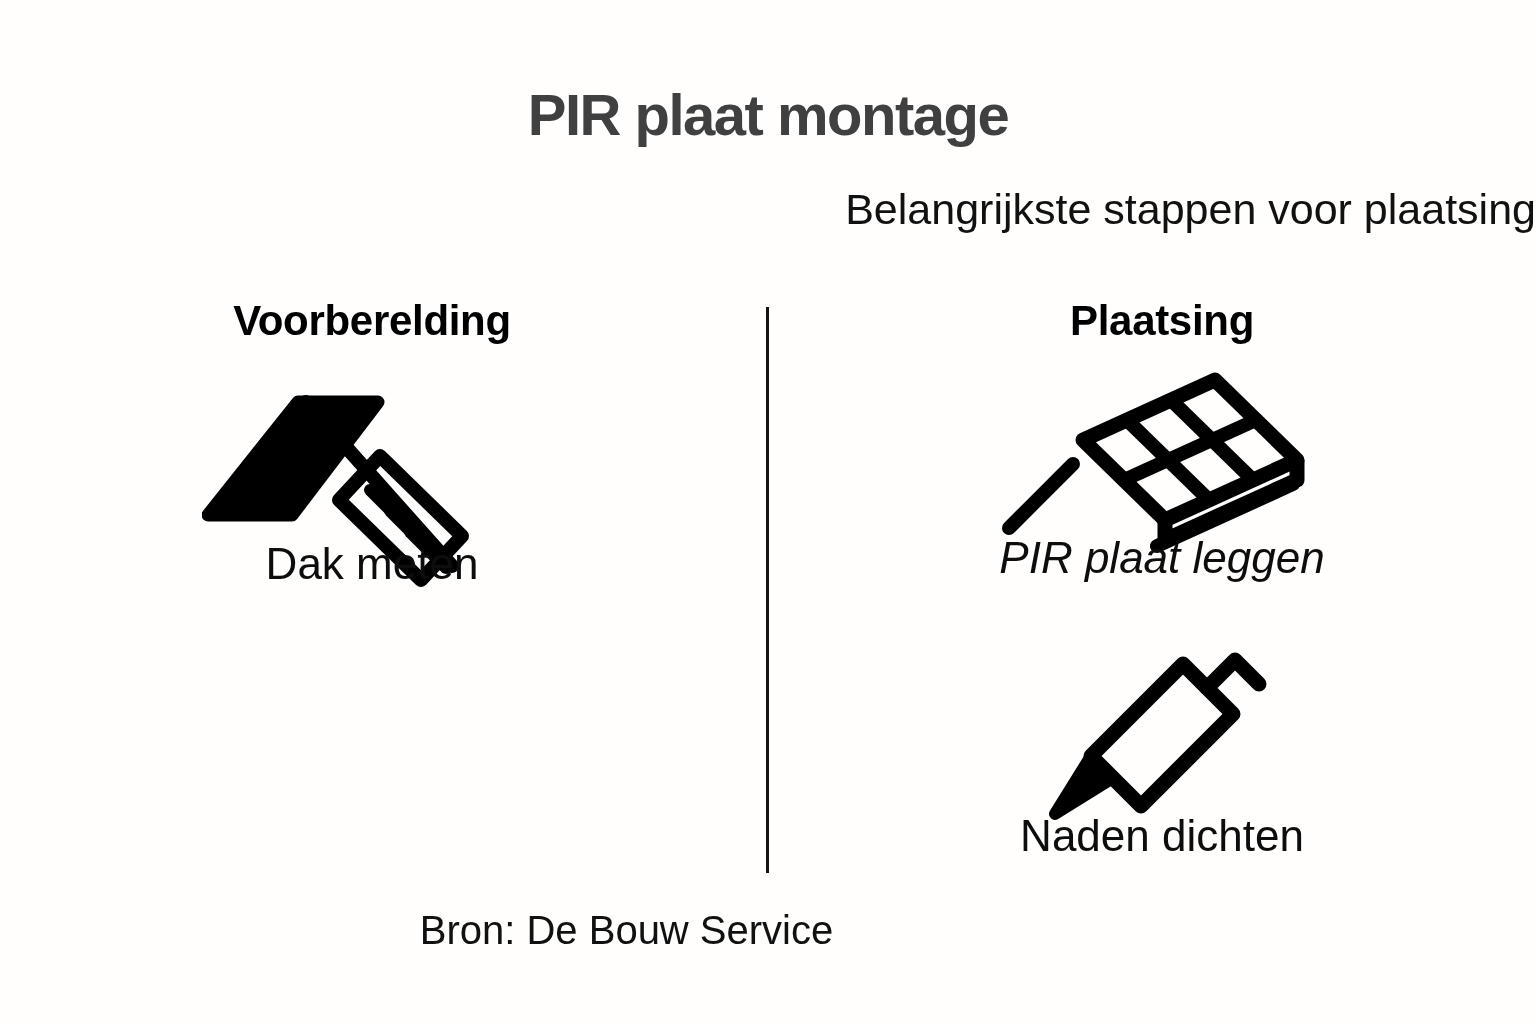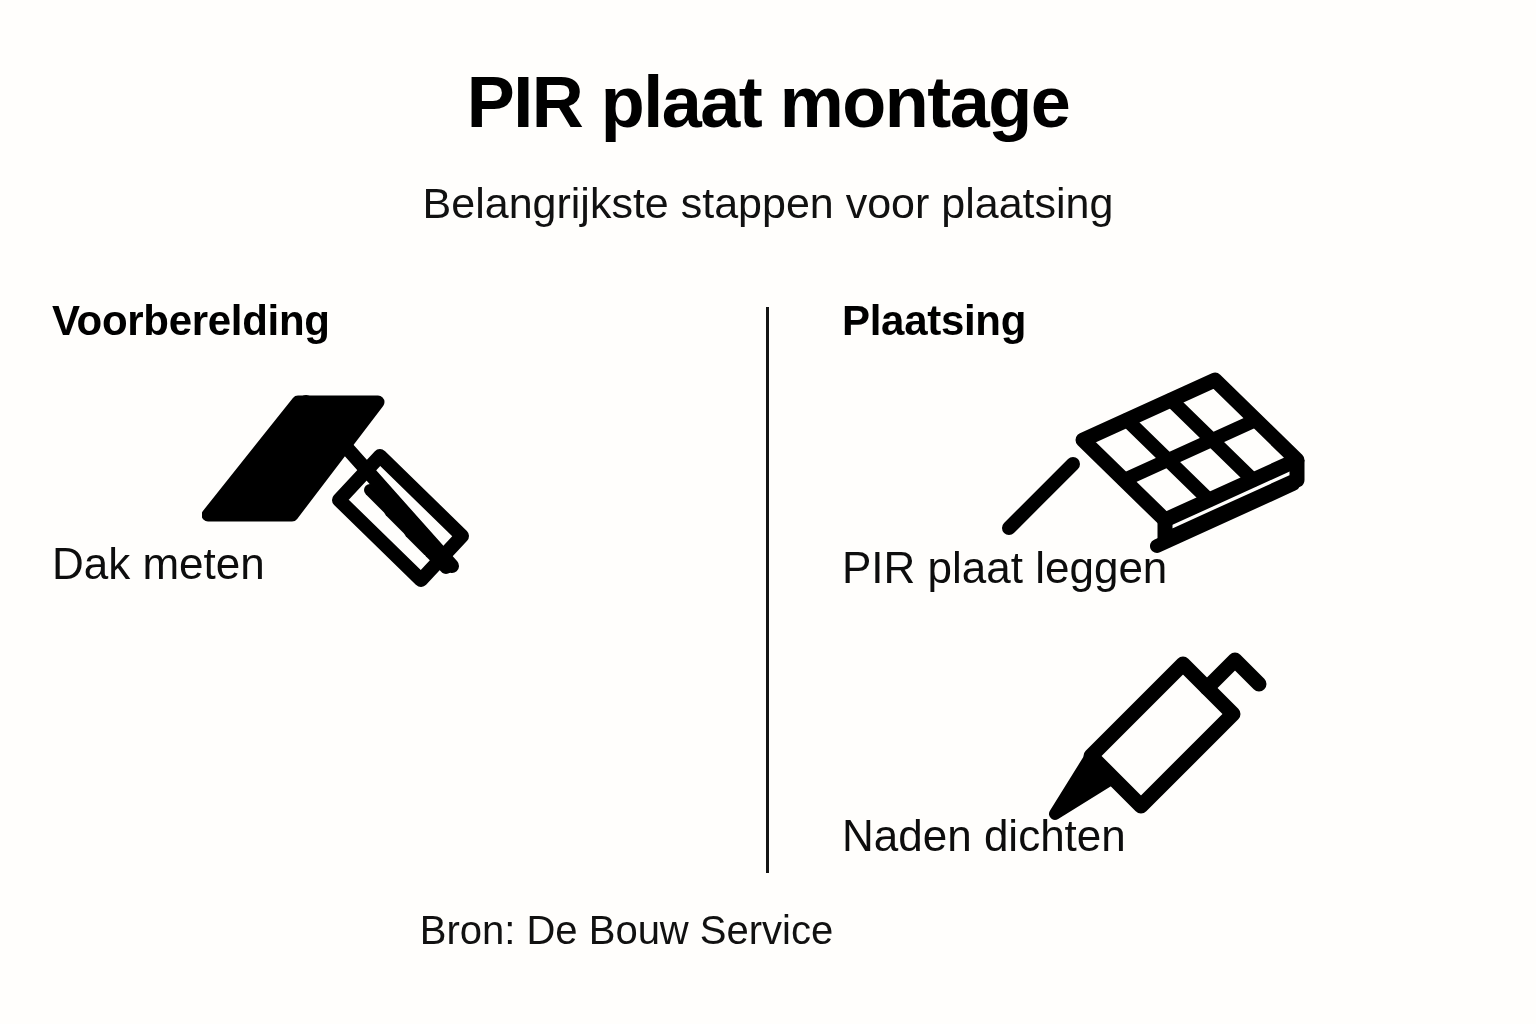--- a/index.html
+++ b/index.html
@@ -24,35 +24,36 @@
 
   
   .header {
     position: absolute;
     top: 0;
     left: 0;
     width: 1536px;
     text-align: center;
   }
   .title {
-    font-size: 72px;
+    font-size: 58px;
     font-weight: 700;
     letter-spacing: -1.5px;
     line-height: 1;
     margin: 0;
-    padding-top: 66px;
-    color: #000000;
+    padding-top: 86px;
+    color: #404040;
   }
   .subtitle {
     font-size: 43px;
     font-weight: 400;
     line-height: 1;
     margin: 0;
     padding-top: 44px;
     color: #111111;
+    text-align: right;
   }
 
   
   .divider {
     position: absolute;
     left: 766px;
     top: 307px;
     width: 3px;
     height: 566px;
     background: #141414;
@@ -63,21 +64,21 @@
     position: absolute;
     top: 300px;
     width: 640px;
   }
   .column-left  { left: 52px; }
   .column-right { left: 842px; }
 
   .column-heading {
     font-size: 42px;
     font-weight: 700;
-    text-align: left;
+    text-align: center;
     line-height: 1;
     margin: 0;
     color: #000000;
     letter-spacing: -0.3px;
   }
 
   
   .step {
     position: relative;
     width: 640px;
@@ -85,41 +86,41 @@
   }
   .step-icon {
     position: absolute;
     left: 50%;
     transform: translateX(-50%);
   }
   .step-label {
     position: absolute;
     left: 0;
     width: 640px;
-    text-align: left;
+    text-align: center;
     font-size: 44px;
     font-weight: 400;
     line-height: 1;
     color: #0d0d0d;
     white-space: nowrap;
   }
 
   
   .step-roof   { margin-top: 38px; }
   .step-roof .step-icon  { top: 0px; }
   .step-roof .step-label { top: 162px; }
 
   .step-glass  { margin-top: 32px; }
   .step-glass .step-icon  { top: 0px; }
   .step-glass .step-label { top: 170px; }
 
   
   .step-panel  { margin-top: 26px; }
   .step-panel .step-icon  { top: 0px; }
-  .step-panel .step-label { top: 178px; }
+  .step-panel .step-label { top: 168px; font-style: italic; }
 
   .step-gun    { margin-top: 26px; }
   .step-gun .step-icon  { top: 0px; }
   .step-gun .step-label { top: 180px; }
 
   
   .footer {
     position: absolute;
     top: 910px;
     left: 0;

